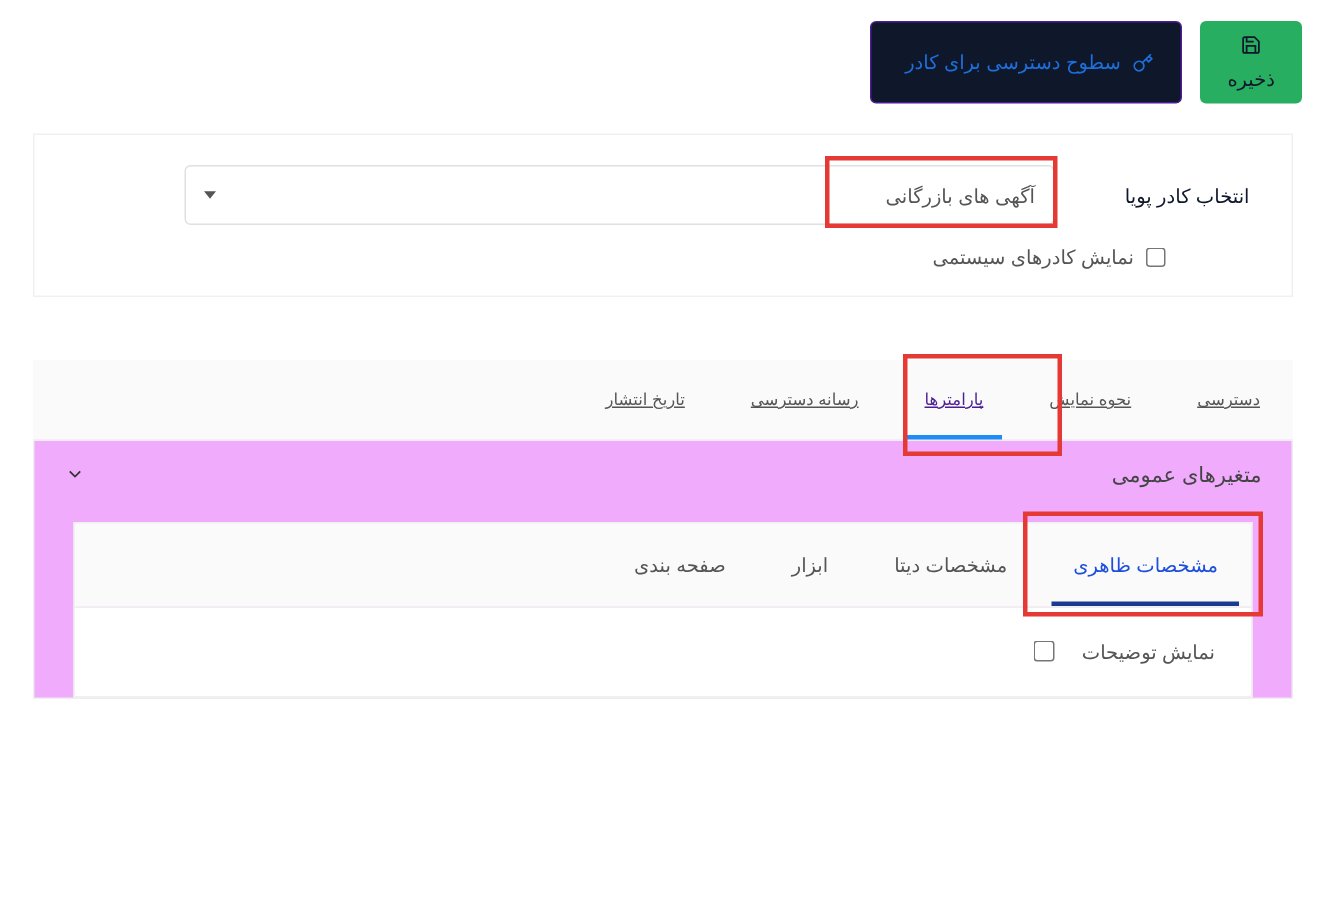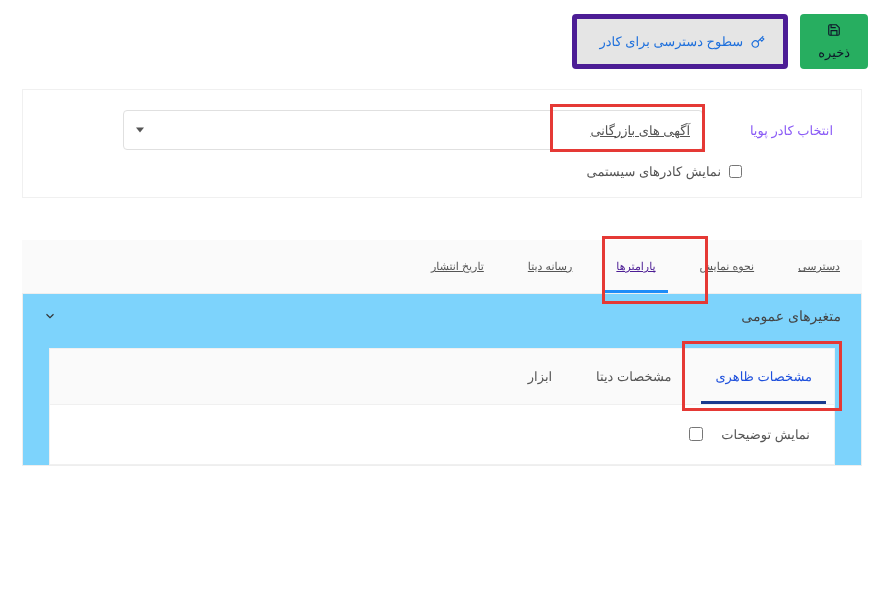--- a/index.html
+++ b/index.html
@@ -27,50 +27,49 @@
   font-size: 13px;
   cursor: pointer;
   border: none;
 }
 .btn-save {
   background: #27ae60;
   color: #0f172a;
   flex-direction: column;
 }
 .btn-access {
-  background: #e5e5e5;
+  background: #0f172a;
   color: #1d6fdc;
-  border: 5px solid #4c1d95;
+  border: 1px solid #4c1d95;
   padding-left: 22px;
 }
 .icon-svg { width: 14px; height: 14px; flex-shrink: 0; }
 
 
 .panel-select {
   margin: 6px 22px 0 22px;
   border: 1px solid #f0f0f0;
   background: #fff;
   padding: 20px 28px 18px 28px;
 }
 .field-row {
   display: flex;
   align-items: center;
   gap: 30px;
 }
 .field-label {
   min-width: 100px;
-  color: #8b5cf6;
+  color: #0f172a;
   font-size: 13px;
 }
 .select-wrap {
   position: relative;
   flex: 0 0 580px;
   display: flex;
   align-items: center;
-  text-decoration: underline;
 }
 .select-field {
   width: 100%;
   height: 40px;
   border: 1px solid #e0e0e0;
   border-radius: 4px;
   padding: 0 12px;
   text-align: right;
   font-size: 13px;
   background: #fff;
@@ -97,21 +96,21 @@
   width: 155px;
   height: 48px;
   border: 3px solid #e53935;
   pointer-events: none;
 }
 .checkbox-row {
   display: flex;
   align-items: center;
   gap: 8px;
   margin-top: 14px;
-  margin-right: 91px;
+  margin-right: 56px;
 }
 
 
 .tabs {
   display: flex;
   margin: 42px 22px 0 22px;
   background: #fafafa;
   position: relative;
 }
 .tab {
@@ -141,21 +140,21 @@
   width: 106px;
   height: 68px;
   border: 3px solid #e53935;
   pointer-events: none;
 }
 
 
 .card {
   margin: 0 22px;
   border: 1px solid #eee;
-  background: #7dd3fc;
+  background: #f0abfc;
 }
 .card-header {
   display: flex;
   justify-content: space-between;
   align-items: center;
   padding: 14px 20px;
 }
 .card-title { font-size: 14px; color: #444; }
 .chevron-down {
   width: 14px; height: 14px;
@@ -249,38 +248,39 @@
   <label class="checkbox-row">
     <input type="checkbox" style="">
     <span>نمایش کادرهای سیستمی</span>
   </label>
 </div>
 
 <div class="tabs">
   <div class="tab"><span>دسترسی</span></div>
   <div class="tab"><span>نحوه نمایش</span></div>
   <div class="tab active"><span>پارامترها</span></div>
-  <div class="tab"><span>رسانه دیتا</span></div>
+  <div class="tab"><span>رسانه دسترسی</span></div>
   <div class="tab"><span>تاریخ انتشار</span></div>
   <div class="highlight-red-tab"></div>
 </div>
 
 <div class="card">
   <div class="card-header">
     <div class="card-title">متغیرهای عمومی</div>
     <svg class="chevron-down" viewBox="0 0 24 24" fill="none" stroke="currentColor" stroke-width="2">
           <polyline points="6 9 12 15 18 9"></polyline>
         </svg>
   </div>
 
   <div class="inner-tabs-wrap">
     <div class="inner-tabs">
       <div class="inner-tab active"><span>مشخصات ظاهری</span></div>
       <div class="inner-tab"><span>مشخصات دیتا</span></div>
       <div class="inner-tab"><span>ابزار</span></div>
+      <div class="inner-tab"><span>صفحه بندی</span></div>
     </div>
     <div class="highlight-red-inner"></div>
   </div>
 
   <div class="options">
     <label class="option-row">
       <span>نمایش توضیحات</span>
       <input type="checkbox" style="">
     </label>
   </div>

